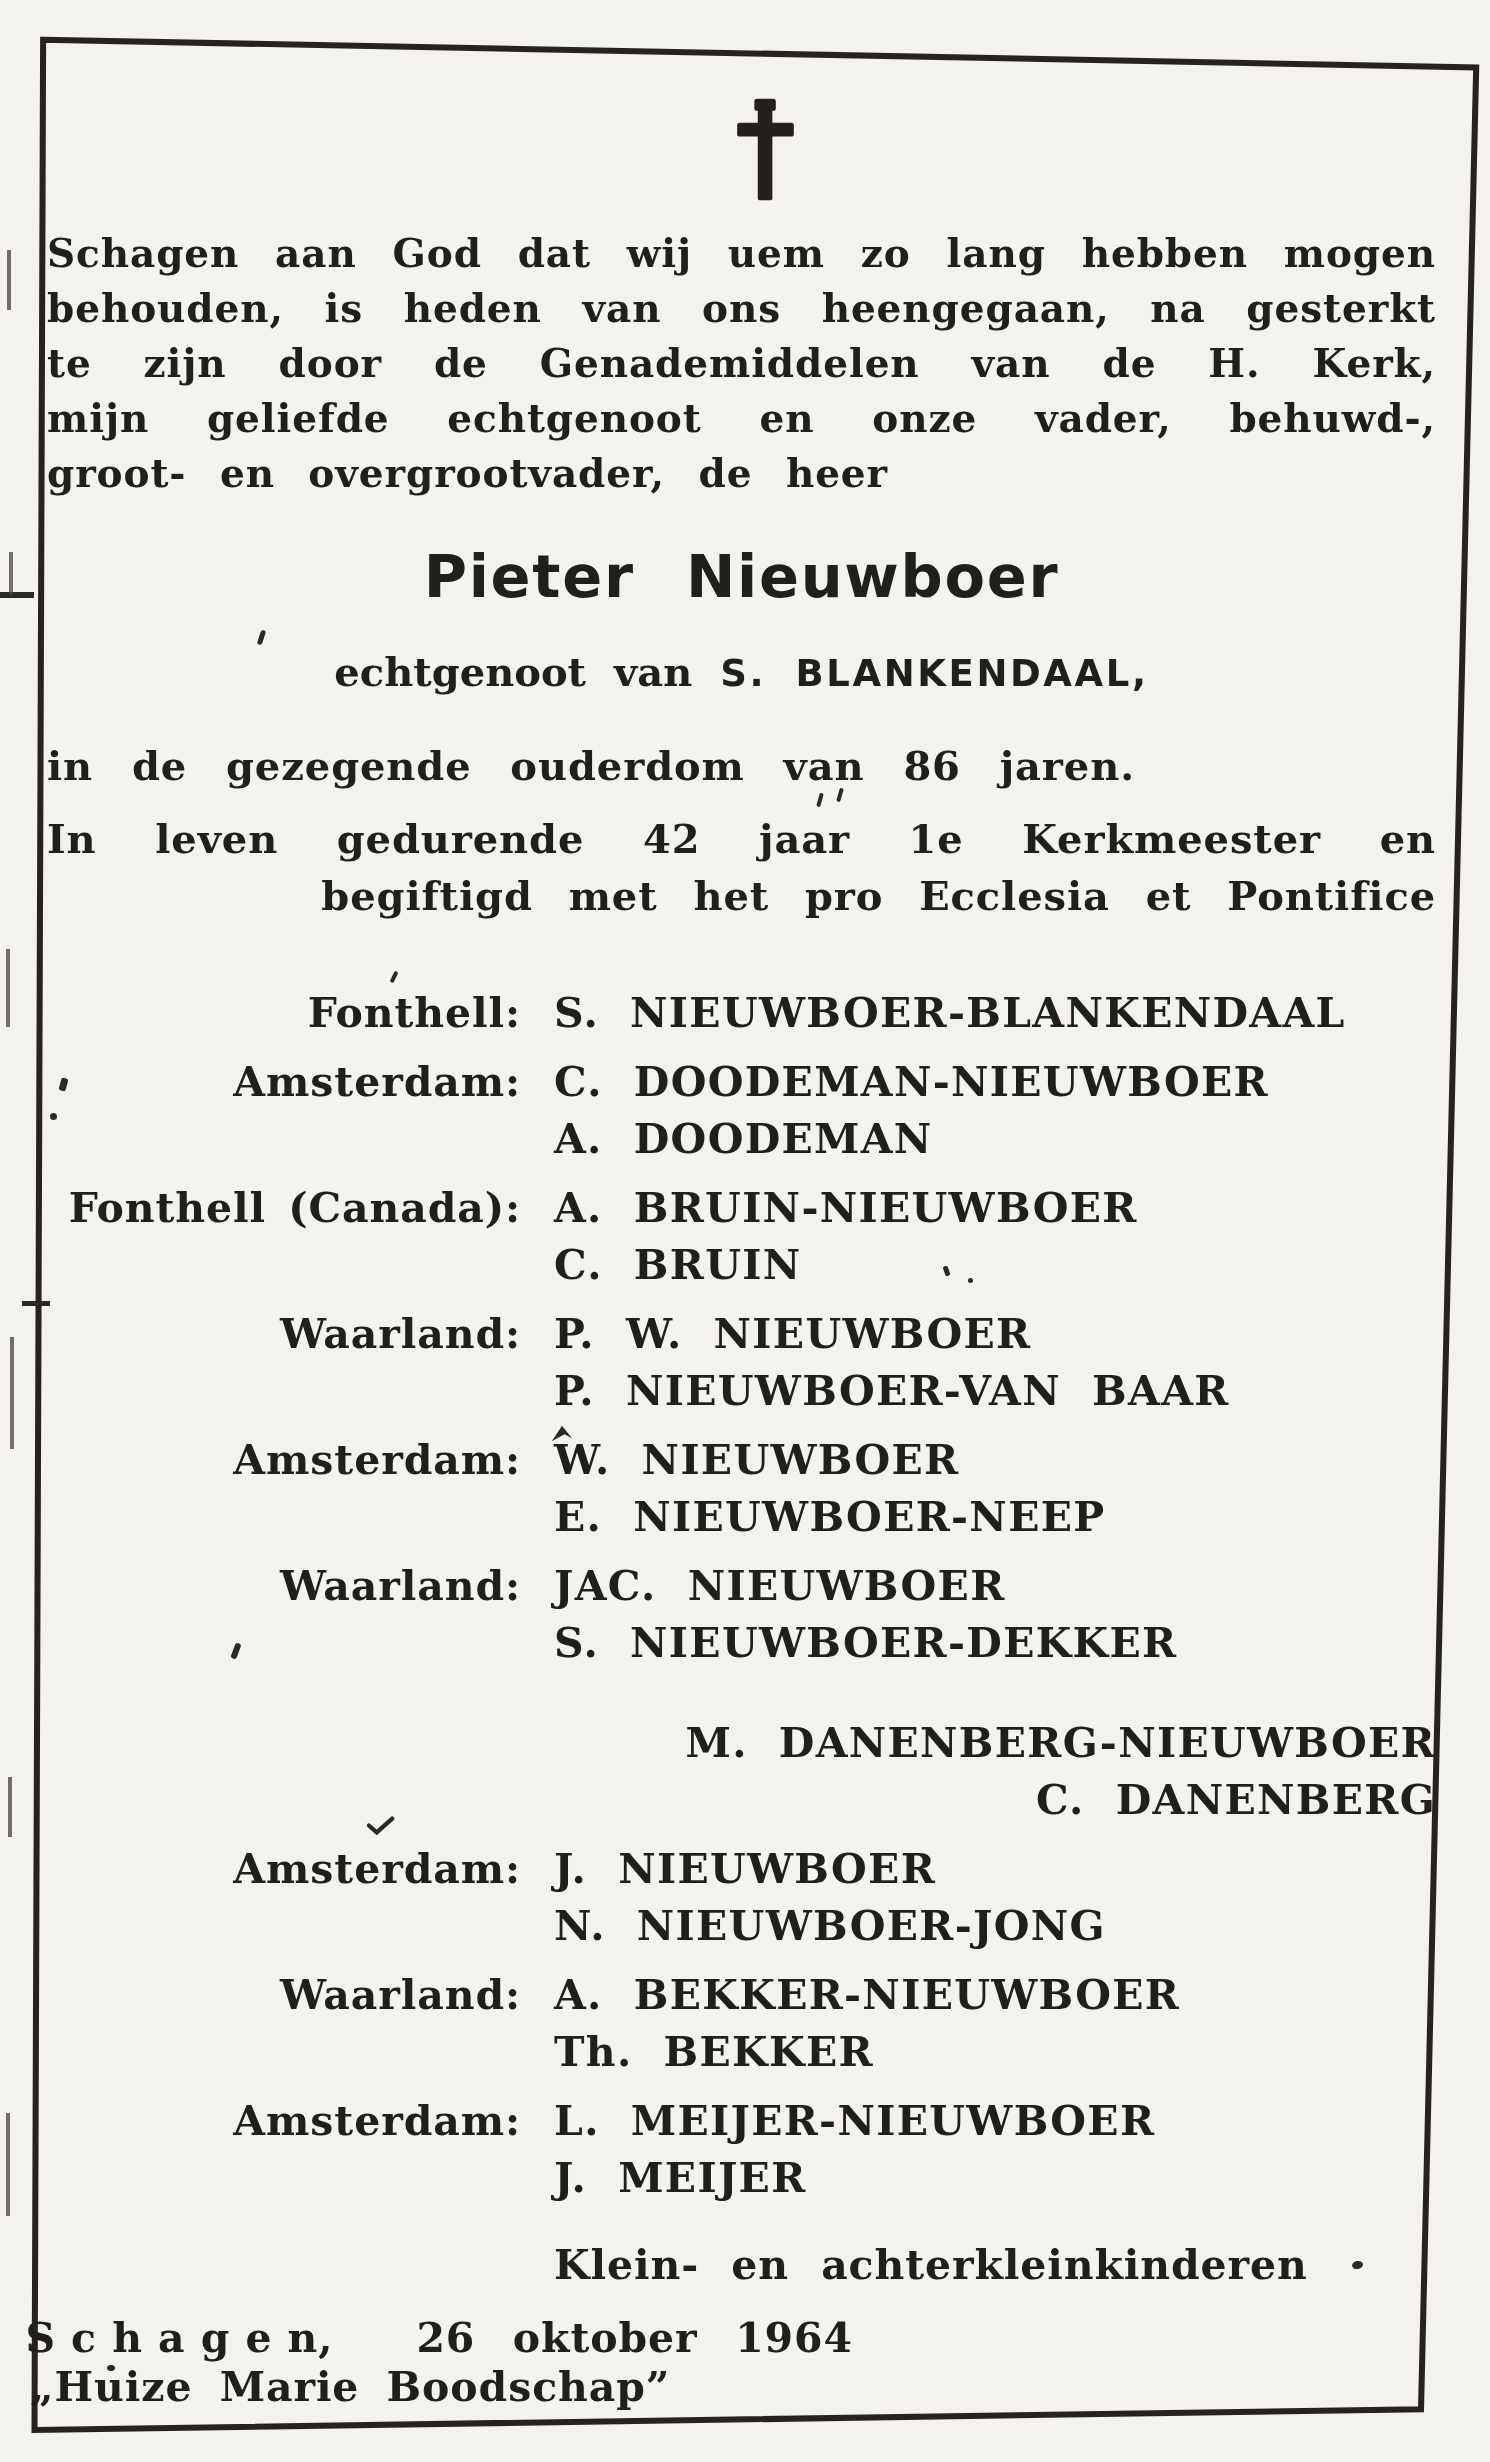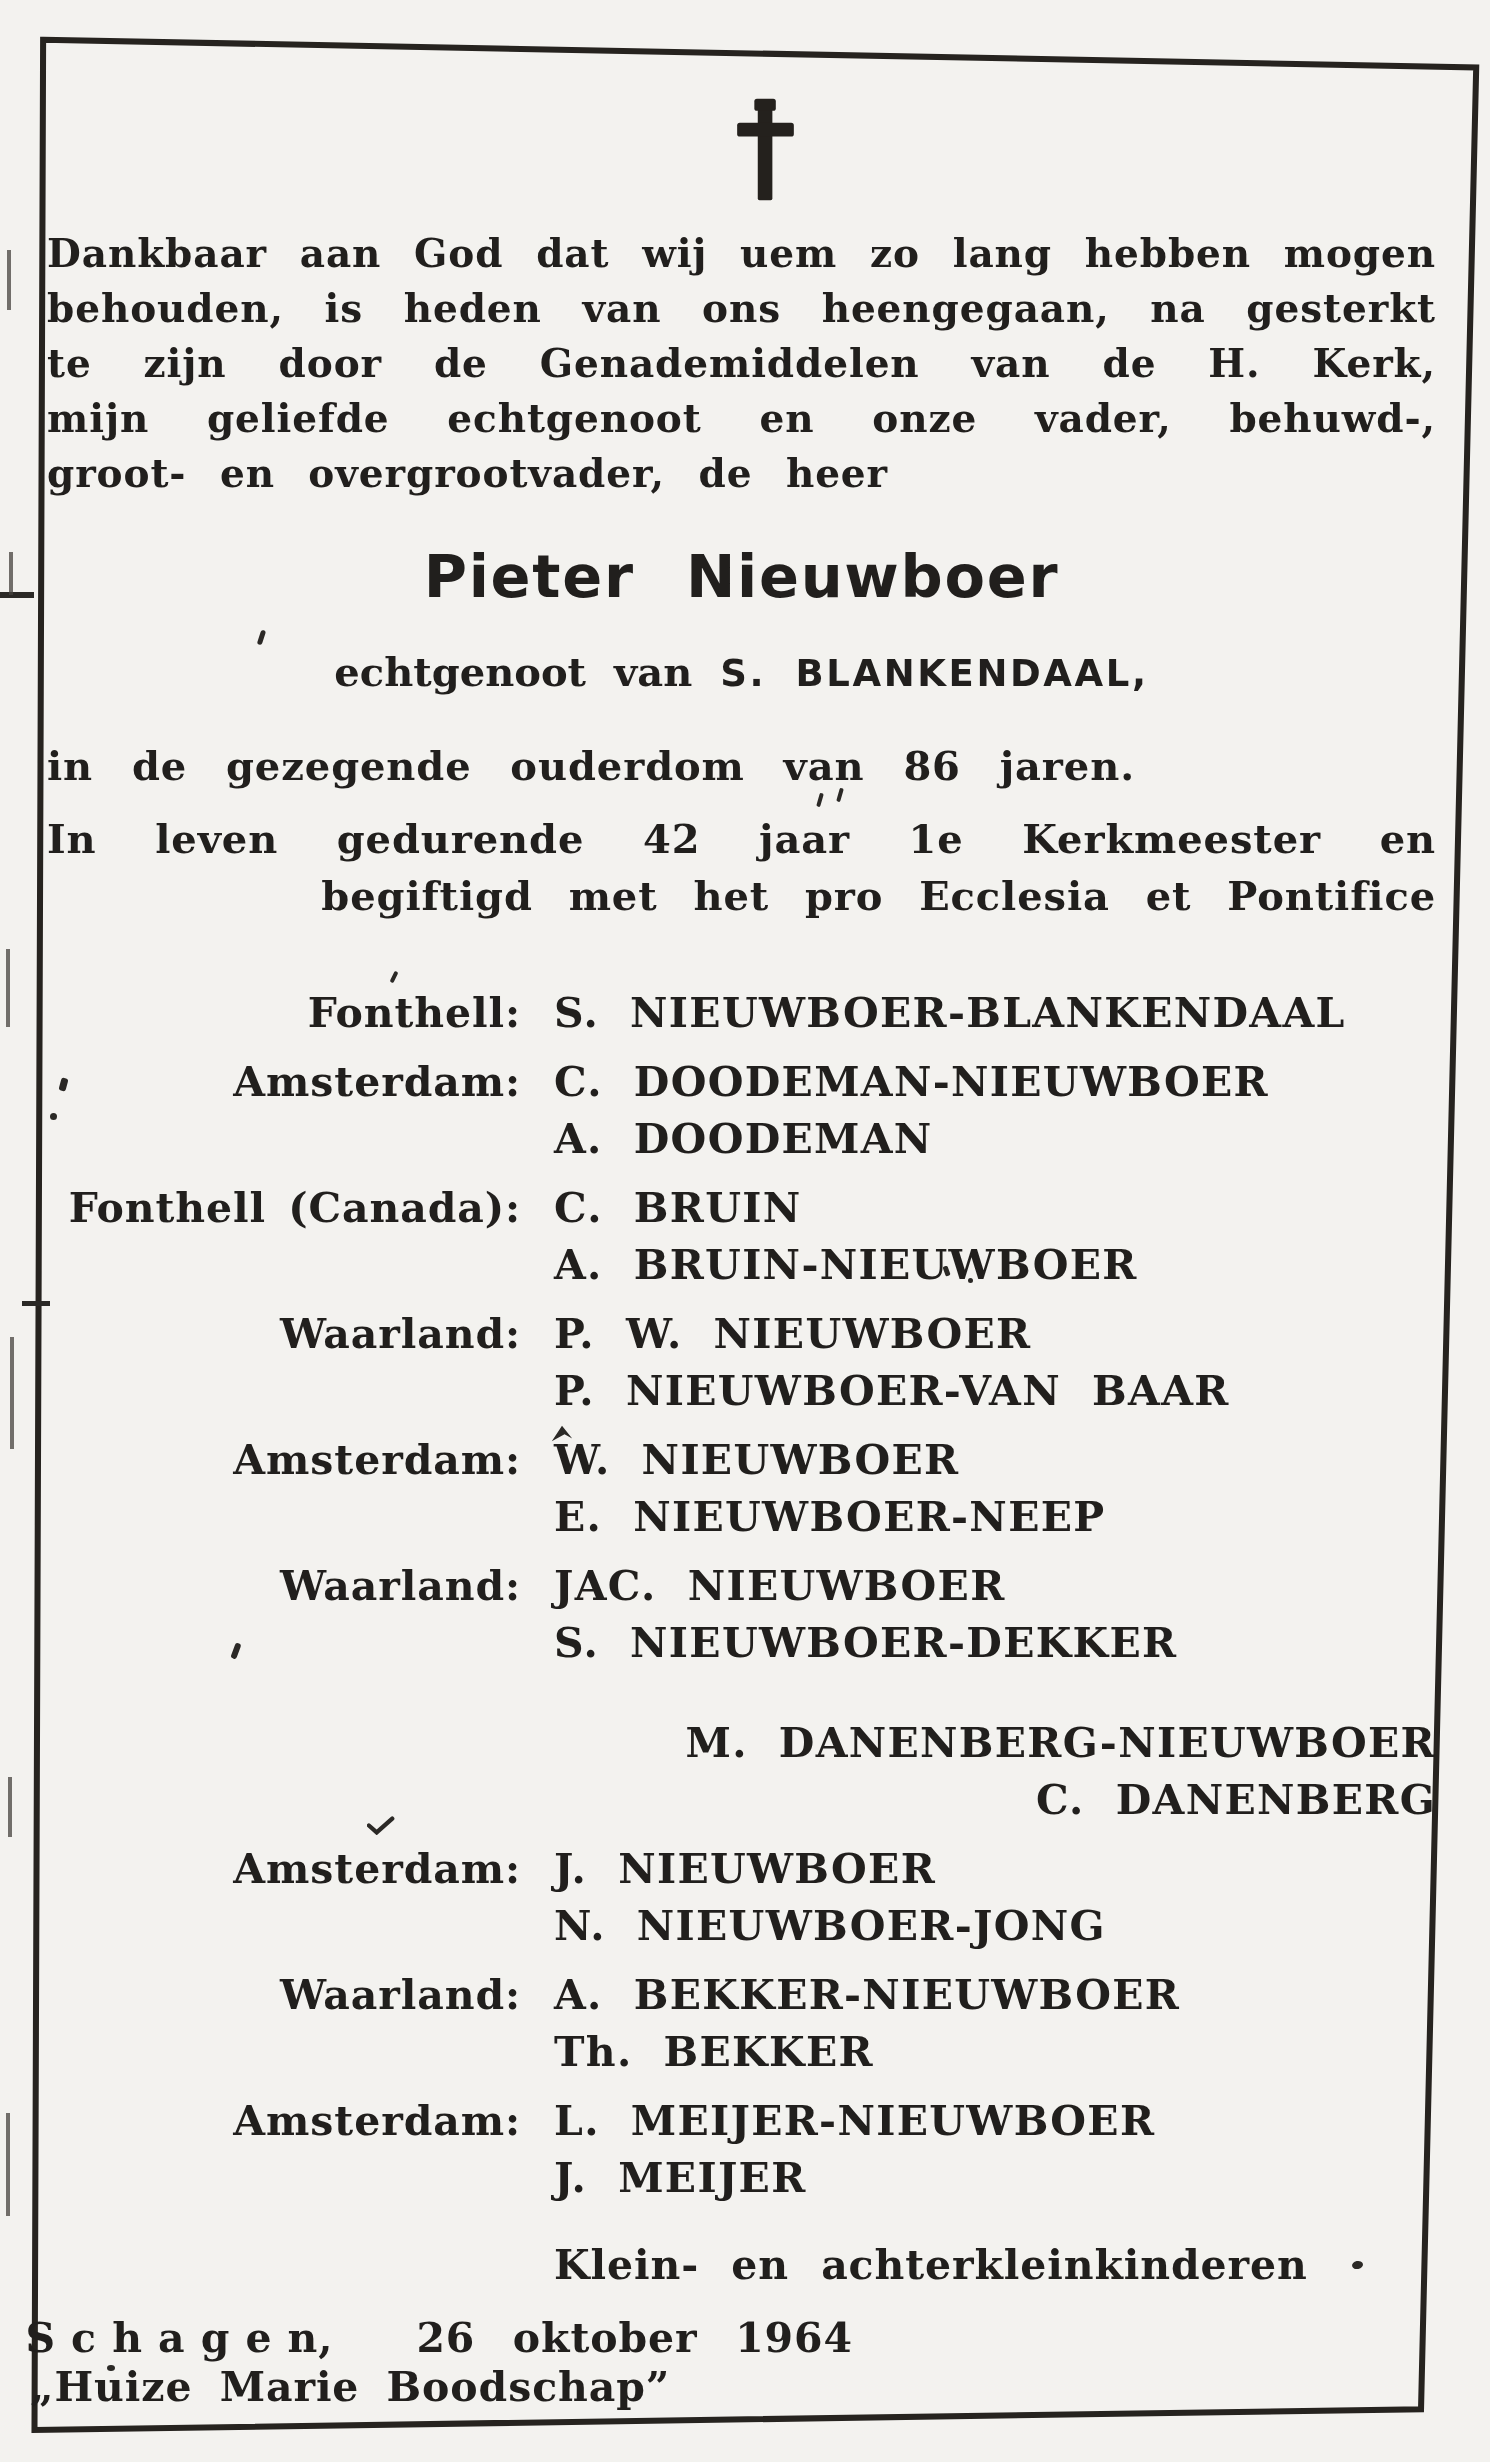--- a/index.html
+++ b/index.html
@@ -100,21 +100,21 @@
 
   <div class="cross-wrap">
     <svg class="cross-svg" width="67" height="105" viewBox="0 0 78 122">
       <rect x="30" y="12" width="17" height="108" fill="#24211d" rx="2"></rect>
       <rect x="6" y="30" width="66" height="16" fill="#24211d" rx="3"></rect>
       <rect x="26" y="2" width="25" height="14" fill="#24211d" rx="3"></rect>
     </svg>
   </div>
 
   <div class="intro">
-    <div class="jline">Dankbaar aan God dat wij uem zo lang hebben mogen</div>
+    <div class="jline">Schagen aan God dat wij uem zo lang hebben mogen</div>
     <div class="jline">behouden, is heden van ons heengegaan, na gesterkt</div>
     <div class="jline">te zijn door de Genademiddelen van de H. Kerk,</div>
     <div class="jline">mijn geliefde echtgenoot en onze vader, behuwd-,</div>
     <div class="lastline">groot- en overgrootvader, de heer</div>
   </div>
 
   <div class="deceased-name">Pieter Nieuwboer</div>
 
   <div class="spouse-line">
     <span>echtgenoot van</span>
@@ -139,22 +139,22 @@
       <div class="loc">Amsterdam:</div>
       <div class="names">
         <div>C. DOODEMAN-NIEUWBOER</div>
         <div>A. DOODEMAN</div>
       </div>
     </div>
 
     <div class="family-row">
       <div class="loc">Fonthell (Canada):</div>
       <div class="names">
+        <div>A. BRUIN-NIEUWBOER</div>
         <div>C. BRUIN</div>
-        <div>A. BRUIN-NIEUWBOER</div>
       </div>
     </div>
 
     <div class="family-row">
       <div class="loc">Waarland:</div>
       <div class="names">
         <div>P. W. NIEUWBOER</div>
         <div>P. NIEUWBOER-VAN BAAR</div>
       </div>
     </div>

